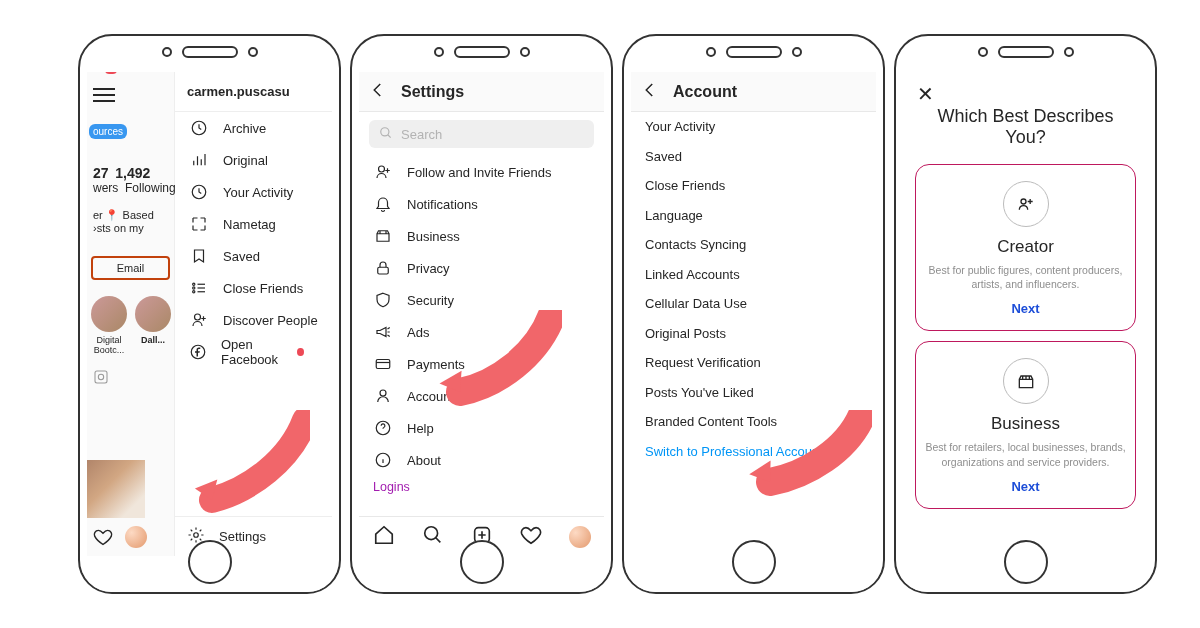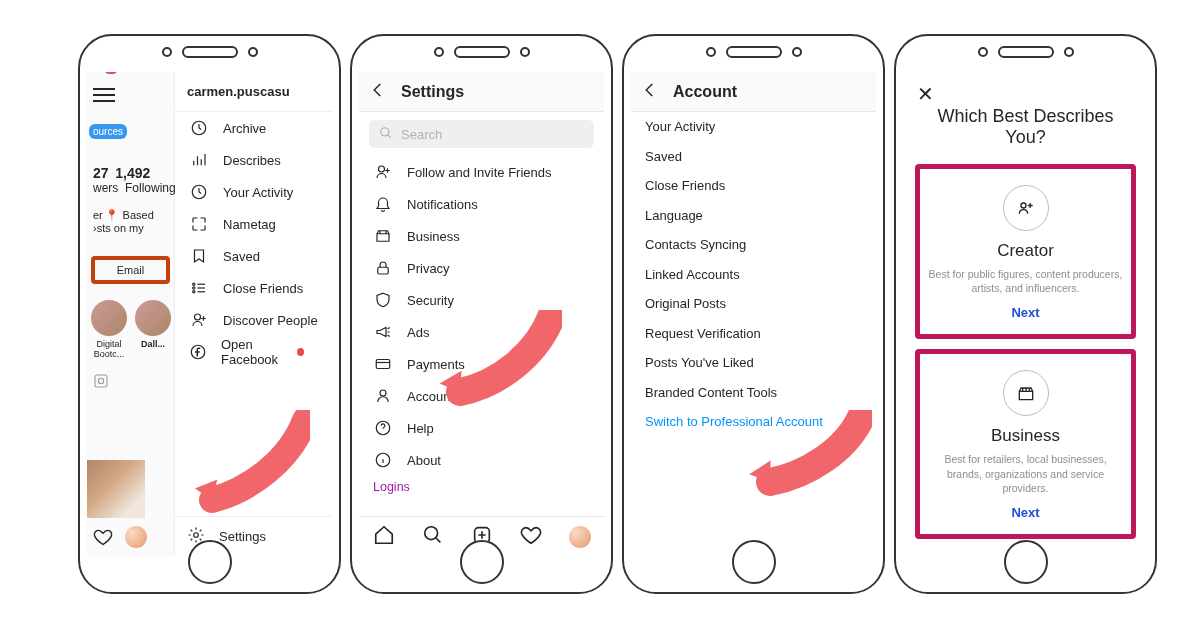--- a/index.html
+++ b/index.html
@@ -39,21 +39,21 @@
 .p1-tab-label{background:#3897f0;color:#fff;font-size:10px;padding:2px 4px;display:inline-block;margin-top:6px;margin-left:2px;border-radius:6px;}
 .story{width:36px;height:36px;border-radius:50%;background:linear-gradient(135deg,#c99,#a86);}
 .thumb{width:58px;height:58px;background:linear-gradient(135deg,#b1856a 0%,#d2a783 40%,#f0e6db 80%);}
 .hamb{display:inline-block;width:22px;height:2px;background:#262626;position:relative;}
 .hamb::before,.hamb::after{content:"";position:absolute;left:0;width:22px;height:2px;background:#262626;}
 .hamb::before{top:-6px;} .hamb::after{top:6px;}
 .hamb-badge{position:absolute;top:-10px;left:18px;width:12px;height:12px;background:#ed4956;border-radius:4px;}
 
 .p4-close{position:absolute;top:10px;left:14px;font-size:20px;}
 .p4-q{text-align:center;font-size:18px;font-weight:500;margin:34px 14px 16px;}
-.card{border:5px solid #be185d;border-radius:4px;margin:10px 12px;padding:16px 8px 14px;text-align:center;}
+.card{border:1px solid #be185d;border-radius:14px;margin:10px 12px;padding:16px 8px 14px;text-align:center;}
 .card .circle{width:46px;height:46px;border:1px solid #bbb;border-radius:50%;margin:0 auto 10px;display:flex;align-items:center;justify-content:center;}
 .card h3{margin:4px 0 6px;font-size:17px;font-weight:500;}
 .card p{margin:0 0 10px;font-size:10.5px;color:#8e8e8e;line-height:1.35;}
 .card .next{color:#1d4ed8;font-size:13px;font-weight:600;}
 
 .arrow{position:absolute;z-index:5;}
 .arrow svg{display:block;}
 </style>
 </head>
 <body>
@@ -71,21 +71,21 @@
       <div style="padding:10px 6px 0;position:relative;">
         <span class="hamb"></span><span class="hamb-badge"></span>
       </div>
       <div style="margin-top:18px;"><span class="p1-tab-label">ources</span></div>
       <div class="p1-stat-line" style="margin-top:26px;">
         <b>27</b>&nbsp;&nbsp;<b>1,492</b><br>
         <span>wers</span>&nbsp;&nbsp;<span>Following</span>
       </div>
       <div class="p1-stat-line" style="margin-top:14px;font-size:11px;white-space:pre-line;">er 📍 Based
 ›sts on my</div>
-      <div style="margin:22px 4px 0;border:4px solid #c2410c;border-radius:4px;text-align:center;font-size:11px;padding:4px 0;">Email</div>
+      <div style="margin:22px 4px 0;border:2px solid #c2410c;border-radius:4px;text-align:center;font-size:11px;padding:4px 0;">Email</div>
       <div style="margin:16px 4px 0;display:flex;gap:8px;">
         <div style="text-align:center;font-size:9px;">
               <div class="story"></div>
               <div style="margin-top:3px;">Digital Bootc...</div>
             </div>
         <div style="text-align:center;font-size:9px;">
               <div class="story"></div>
               <div style="margin-top:3px;font-weight:bold;">Dall...</div>
             </div>
       </div>
@@ -114,21 +114,21 @@
                 </svg>
               </span>
               <span>Archive</span>
             </div>
         <div class="row">
               <span class="ic">
                 <svg viewBox="0 0 24 24">
                   <path d="M5 19V13M10 19V7M15 19V11M20 19V4"></path>
                 </svg>
               </span>
-              <span>Describes</span>
+              <span>Original</span>
             </div>
         <div class="row">
               <span class="ic">
                 <svg viewBox="0 0 24 24">
                   <circle cx="12" cy="12" r="9"></circle>
                   <path d="M12 7v5l3 2"></path>
                 </svg>
               </span>
               <span>Your Activity</span>
             </div>
@@ -338,20 +338,21 @@
             </svg></span>
       <span>Account</span>
     </div>
     <div class="list">
       <div class="row tight">Your Activity</div>
       <div class="row tight">Saved</div>
       <div class="row tight">Close Friends</div>
       <div class="row tight">Language</div>
       <div class="row tight">Contacts Syncing</div>
       <div class="row tight">Linked Accounts</div>
+      <div class="row tight">Cellular Data Use</div>
       <div class="row tight">Original Posts</div>
       <div class="row tight">Request Verification</div>
       <div class="row tight">Posts You've Liked</div>
       <div class="row tight">Branded Content Tools</div>
       <div class="row tight link">Switch to Professional Account</div>
     </div>
   </div>
   <div class="fade-bottom"></div>
   <div class="home-btn"></div>
 </div>

